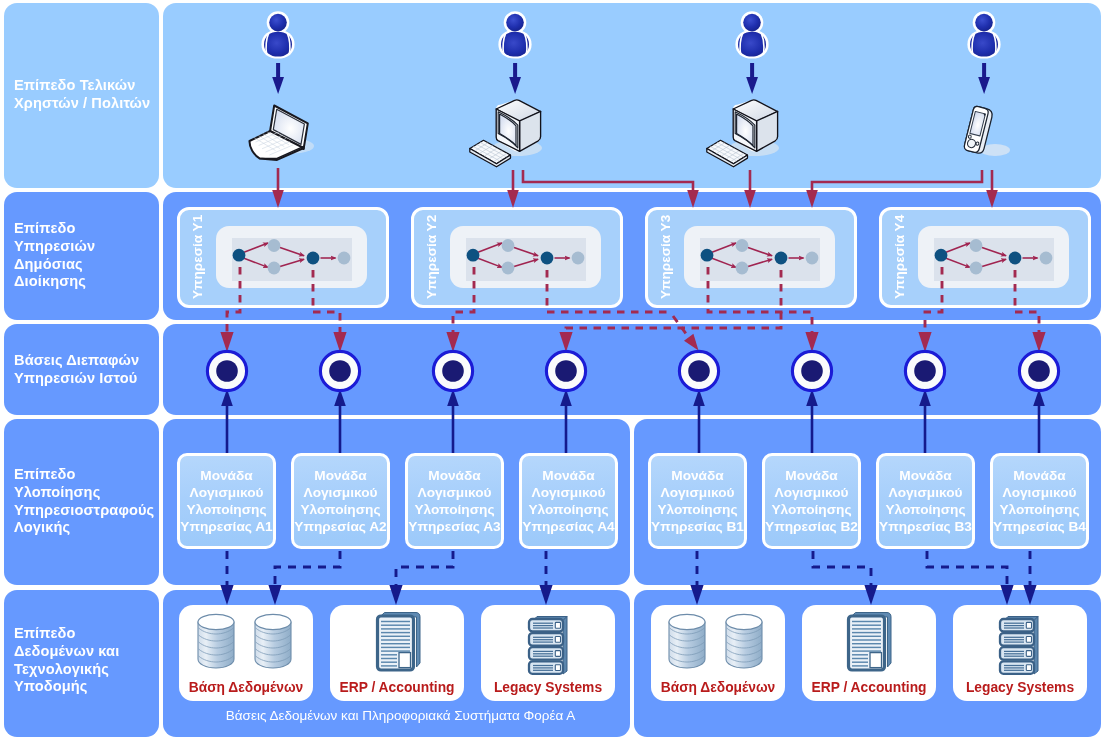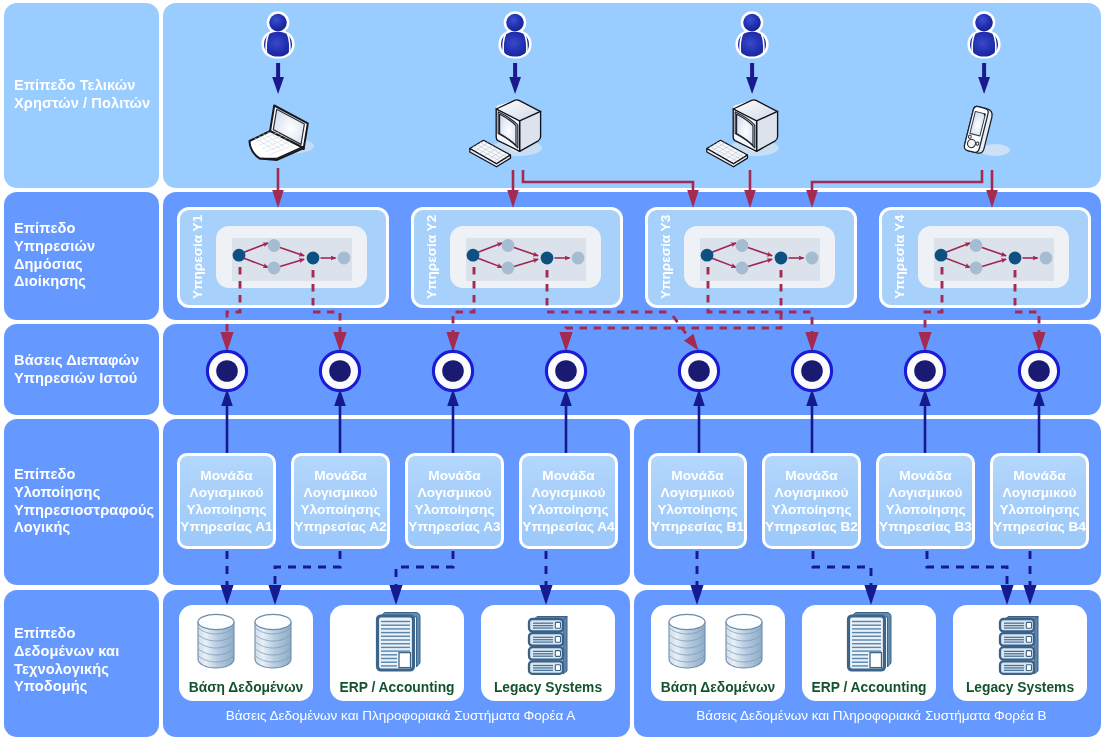--- a/index.html
+++ b/index.html
@@ -13,21 +13,21 @@
      font-size:14.6px;line-height:17.8px;letter-spacing:0.1px;}
   svg.ov{position:absolute;left:0;top:0;width:1106px;height:739px;}
   .svc{position:absolute;box-sizing:border-box;background:#a7d0fb;border:3.2px solid #ffffff;border-radius:12px;}
   .svcl{position:absolute;color:#ffffff;font-size:13.6px;font-weight:bold;white-space:nowrap;
      transform-origin:left top;transform:rotate(-90deg);}
   .mod{position:absolute;box-sizing:border-box;border:3px solid #ffffff;border-radius:10px;
      background:linear-gradient(176deg,#b5d7fc 0%,#a7cffb 45%,#9bc9fa 100%);
      display:flex;align-items:center;justify-content:center;}
   .mod span{color:#ffffff;font-size:13.7px;line-height:17.2px;font-weight:bold;text-align:center;white-space:pre;}
   .card{position:absolute;box-sizing:border-box;background:#ffffff;border-radius:14px;}
-  .card .cap{position:absolute;left:0;right:0;bottom:6px;text-align:center;color:#14532d;
+  .card .cap{position:absolute;left:0;right:0;bottom:6px;text-align:center;color:#b91c1c;
      font-size:13.8px;font-weight:bold;white-space:nowrap;}
   .grp-cap{position:absolute;color:#ffffff;font-size:13.5px;font-weight:normal;text-align:center;white-space:nowrap;}
 </style>
 </head>
 <body>
 
 <div id="stage">
 
   <div class="panel light" style="left:4px;top:3px;width:155px;height:185px;"></div>
   <div class="panel mid" style="left:4px;top:192px;width:155px;height:128px;"></div>
@@ -131,21 +131,20 @@
     <div class="cap">Βάση Δεδομένων</div>
     </div>
   <div class="card" style="left:802px;top:605px;width:134px;height:96px;">
     <div class="cap">ERP / Accounting</div>
     </div>
   <div class="card" style="left:953px;top:605px;width:134px;height:96px;">
     <div class="cap">Legacy Systems</div>
     </div>
 
   <div class="grp-cap" style="left:167px;top:708px;width:467px;">Βάσεις Δεδομένων και Πληροφοριακά Συστήματα Φορέα Α</div>
-  <div class="grp-cap" style="left:638px;top:708px;width:467px;">Βάσεις Δεδομένων και Πληροφοριακά Συστήματα Φορέα Β</div>
 
   <svg class="ov" viewBox="0 0 1106 739">
     <defs>
       <radialGradient id="ugH" cx="40%" cy="35%" r="75%">
         <stop offset="0%" stop-color="#3c4fd0"></stop>
           <stop offset="55%" stop-color="#1f2fae"></stop>
         <stop offset="100%" stop-color="#131f86"></stop>
       </radialGradient>
       <radialGradient id="ugB" cx="45%" cy="45%" r="70%">
         <stop offset="0%" stop-color="#3949c9"></stop>

